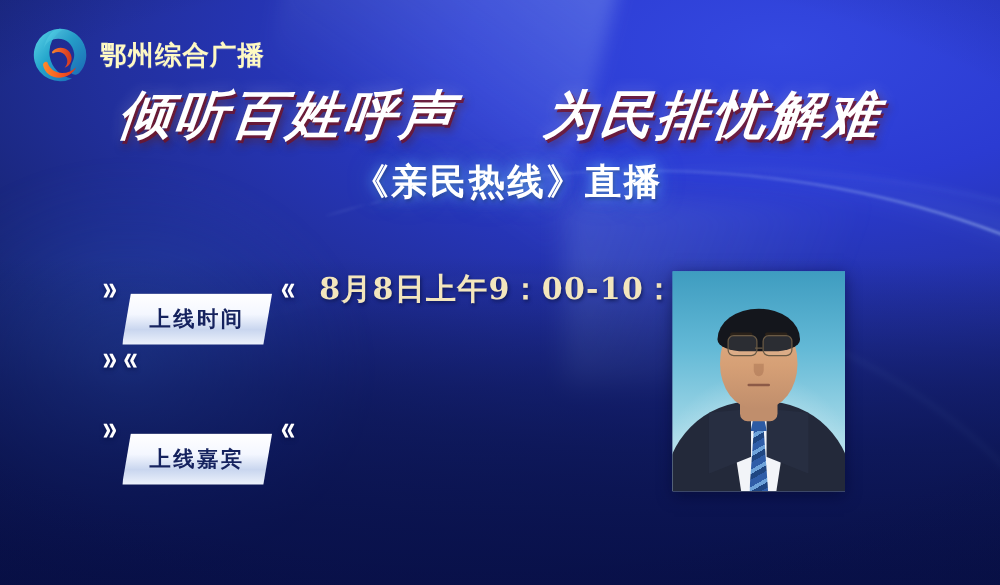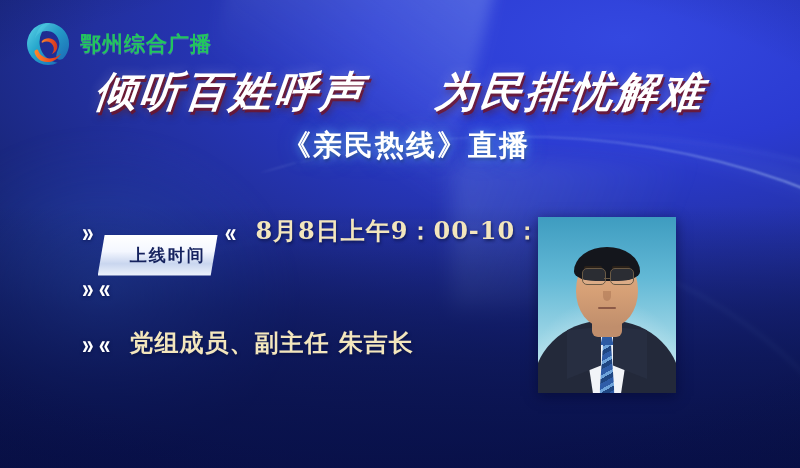--- a/index.html
+++ b/index.html
@@ -100,21 +100,21 @@
   .logo-wrap {
     position: absolute; left: 24px; top: 20px;
     display: flex; align-items: center; gap: 8px;
   }
   .logo-mark {
     position: relative; width: 48px; height: 48px;
     flex: 0 0 auto;
   }
   .logo-text {
     font-size: 21px; font-weight: 700; letter-spacing: 1px;
-    color: #22c55e;
+    color: #fef9c3;
     text-shadow: 0 1px 0 rgba(255,255,255,0.18);
     white-space: nowrap;
   }
 
   
   .headline {
     position: absolute; left: 0; right: 0; top: 64px;
     text-align: center;
   }
   .headline-main {
@@ -164,21 +164,21 @@
     line-height: 1;
     letter-spacing: -3px;
     text-shadow: 0 1px 3px rgba(6,14,60,0.7);
     flex: 0 0 auto;
     transform: scaleY(1.35);
   }
   .chev-l { margin-right: 1px; }
   .chev-r { margin-left: 1px; }
   .tag {
     position: relative;
-    display: flex; align-items: center; justify-content: flex-end;
+    display: flex; align-items: center; justify-content: center;
     height: 41px;
     min-width: 96px;
     padding: 0 12px;
     background: linear-gradient(180deg, #ffffff 0%, #f4f7ff 40%, #c9d6ef 70%, #eef3fc 100%);
     clip-path: polygon(7px 0, 100% 0, calc(100% - 7px) 100%, 0 100%);
     box-shadow: 0 2px 5px rgba(5,12,50,0.45);
     margin-top: 48px;
   }
   .tag-text {
     font-size: 17px;
@@ -359,22 +359,24 @@
       <span class="info-value">8月8日上午9：00-10：00</span>
     </div>
 
     <div class="info-row">
       <span class="chev chev-l">»</span>
       <span class="chev chev-r">«</span>
     </div>
 
     <div class="info-row">
       <span class="chev chev-l">»</span>
+      <span class="tag">
+        <span class="tag-text">上线嘉宾</span>
+      </span>
       <span class="chev chev-r">«</span>
-      <span class="info-value">党组成员、副主任 朱吉长</span>
     </div>
 
   </div>
 
   <div class="portrait">
     <div class="ph-bg"></div>
     <div class="ph-body"></div>
     <div class="ph-shirt"></div>
     <div class="ph-collar-l"></div>
     <div class="ph-collar-r"></div>

